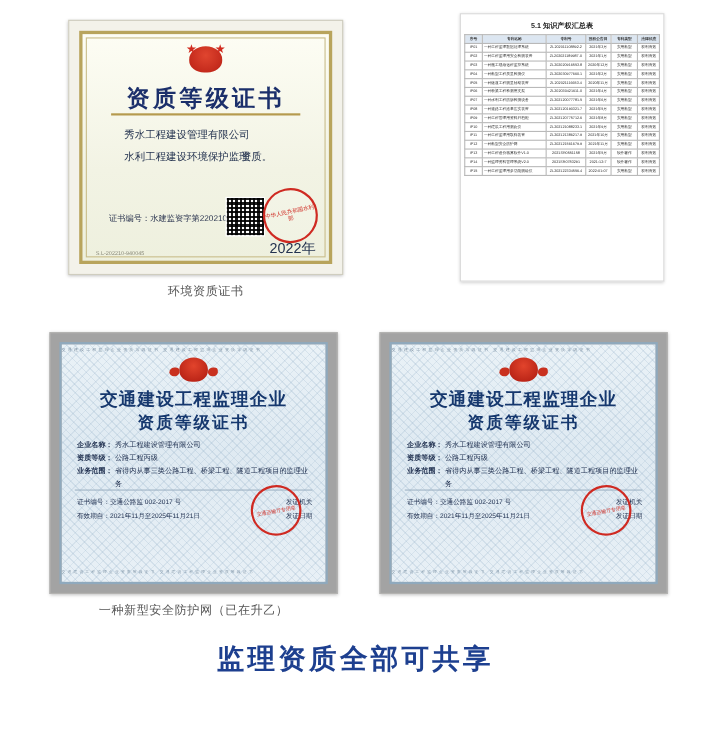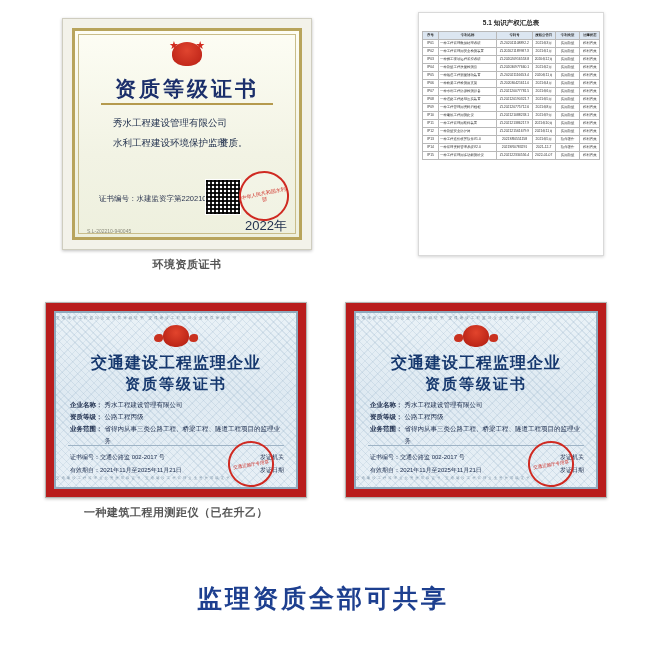--- a/index.html
+++ b/index.html
@@ -12,21 +12,20 @@
   .page{position:relative;width:650px;height:664px;}
 
   
   .cardwrap{position:absolute;}
   .caption{
     text-align:center;
     font-size:11px;
     color:#555;
     margin-top:7px;
     letter-spacing:.5px;
-    font-weight:bold;
   }
 
   
   .cert1{left:62px;top:18px;width:250px;}
   .cert1 .frame{
     width:250px;height:232px;
     background:#f3f2ea;
     border:1px solid #cfcdbf;
     box-shadow:0 1px 3px rgba(0,0,0,.25);
     position:relative;
@@ -124,22 +123,22 @@
   table.pt col.c2{width:33%;}
   table.pt col.c3{width:20%;}
   table.pt col.c4{width:13%;}
   table.pt col.c5{width:14%;}
   table.pt col.c6{width:11%;}
 
   
   .cert2{left:45px;top:302px;width:262px;}
   .cert3{left:345px;top:302px;width:262px;}
   .bigcert .frame{
-    width:262px;height:196px;
-    background:#b91c1c;
+    width:262px;height:238px;
+    background:#a3a3a3;
     border:1px solid #b4b3b1;
     box-shadow:0 1px 3px rgba(0,0,0,.25);
     position:relative;box-sizing:border-box;padding:16px;
   }
   .bigcert .inner{
     position:absolute;left:8px;top:8px;right:8px;bottom:8px;
     background:linear-gradient(#eaf2f7,#dfeaf2 45%,#e8f0f6);
     border:2px solid #8fa9bd;
     box-sizing:border-box;
     overflow:hidden;
@@ -437,21 +436,21 @@
             <span>有效期自：2021年11月至2025年11月21日</span>
             <span>发证日期</span>
           </div>
         </div>
         <div class="seal2">
           <span>交通运输厅专用章</span>
         </div>
         <div class="botband">交通建设工程监理企业资质等级证书 交通建设工程监理企业资质等级证书</div>
       </div>
     </div>
-    <div class="caption">一种建筑工程用测距仪（已在升乙）</div>
+    <div class="caption">一种新型安全防护网（已在升乙）</div>
   </div>
 
   <div class="cardwrap bigcert cert3">
     <div class="frame">
       <div class="inner">
         <div class="guilloche"></div>
         <div class="topband">交通建设工程监理企业资质等级证书 交通建设工程监理企业资质等级证书</div>
         <div class="emblem2">
           <div class="wing l"></div>
             <div class="disc"></div>

